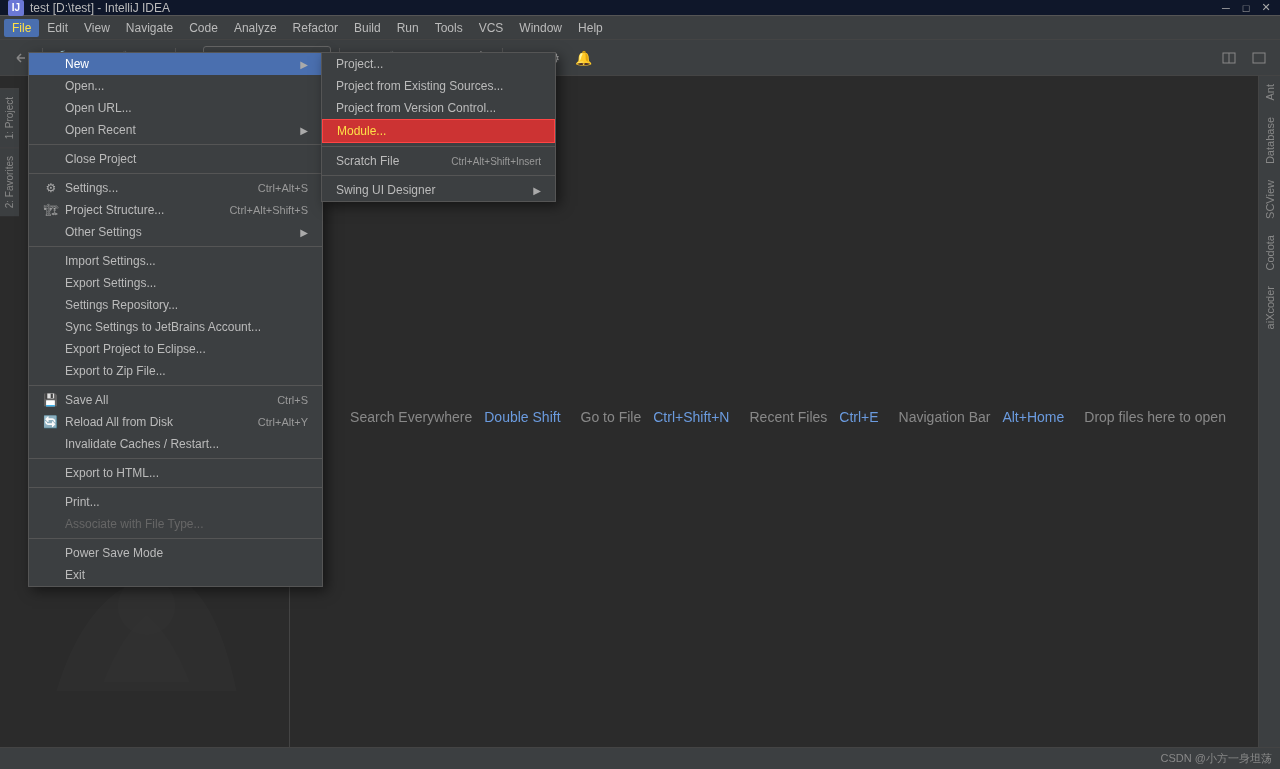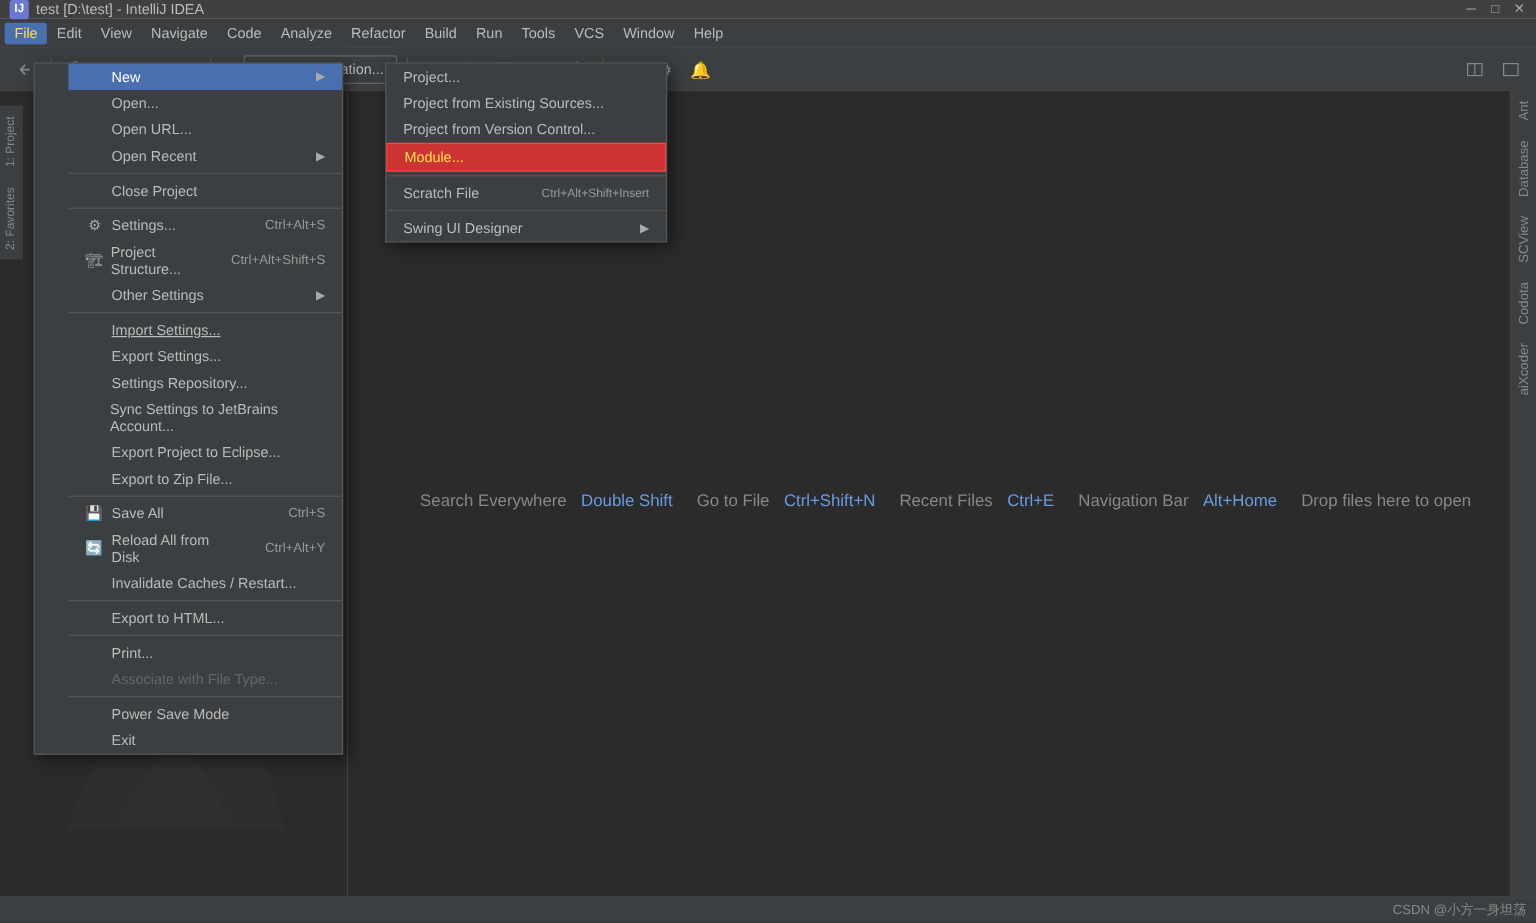--- a/index.html
+++ b/index.html
@@ -10,21 +10,21 @@
       font-family: 'Segoe UI', Arial, sans-serif;
       font-size: 12px;
       color: #bbbbbb;
       overflow: hidden;
       position: relative;
     }
 
     
     .title-bar {
       height: 16px;
-      background: #404040;
+      background: #0f172a;
       display: flex;
       align-items: center;
       justify-content: space-between;
       padding: 0 8px;
       border-bottom: 1px solid #555;
     }
     .title-bar-left {
       display: flex;
       align-items: center;
       gap: 6px;
@@ -190,26 +190,25 @@
       top: 0; left: 0; right: 0; bottom: 0;
       z-index: 100;
       pointer-events: none;
     }
 
     
     .file-dropdown {
       position: absolute;
       top: 52px;
       left: 28px;
-      width: 258px;
+      width: 295px;
       background: #3c3f41;
       border: 1px solid #555;
       box-shadow: 4px 4px 12px rgba(0,0,0,0.5);
       z-index: 200;
-      padding-left: 28px;
     }
     .file-dropdown-item {
       display: flex;
       align-items: center;
       justify-content: space-between;
       padding: 4px 14px;
       font-size: 12px;
       color: #bbbbbb;
       cursor: pointer;
     }
@@ -508,21 +507,21 @@
     </div>
     <div class="file-dropdown-item">
       <div style="display:flex;align-items:center;">
         <span class="file-dropdown-icon"></span>
         <span>Other Settings</span>
       </div>
       <span class="submenu-arrow">▶</span>
     </div>
     <div class="file-dropdown-separator"></div>
     <div class="file-dropdown-item">
-      <div style="display:flex;align-items:center;text-decoration:underline;">
+      <div style="display:flex;align-items:center;">
         <span class="file-dropdown-icon"></span>
         <span>Import Settings...</span>
       </div>
     </div>
     <div class="file-dropdown-item">
       <div style="display:flex;align-items:center;">
         <span class="file-dropdown-icon"></span>
         <span>Export Settings...</span>
       </div>
     </div>

